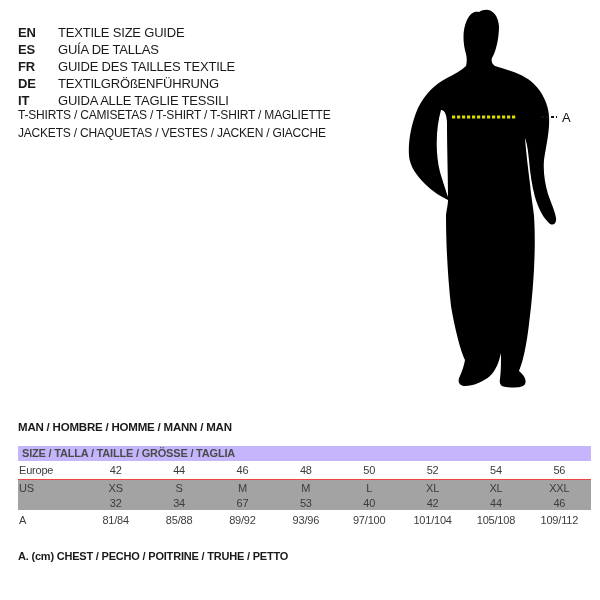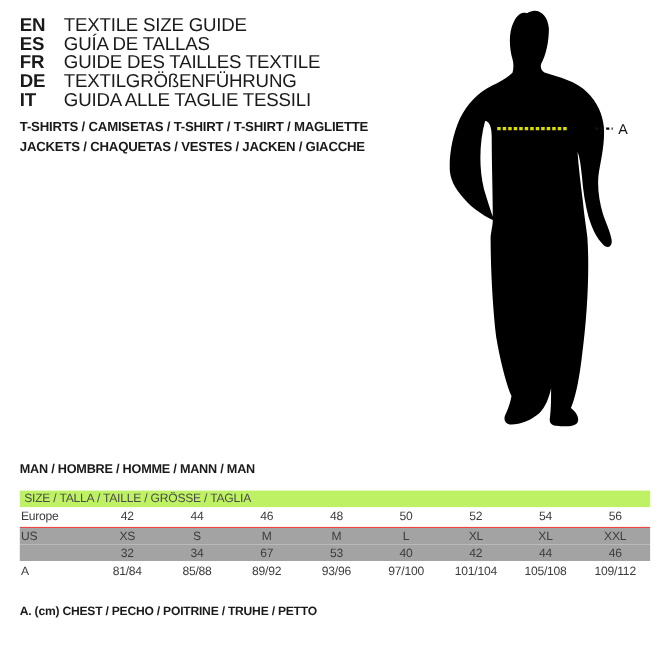--- a/index.html
+++ b/index.html
@@ -4,41 +4,41 @@
 <style>
   html,body{margin:0;padding:0;}
   body{
     width:600px;height:600px;position:relative;background:#ffffff;
     font-family:"Liberation Sans","DejaVu Sans",sans-serif;
     color:#1a1a1a;overflow:hidden;
   }
   .abs{position:absolute;}
 
   
-  .lang-list{left:18px;top:14px;font-size:17px;letter-spacing:-0.2px;}
+  .lang-list{left:18px;top:24px;font-size:13px;letter-spacing:-0.2px;}
   .lang-row{display:flex;height:17px;line-height:17px;}
   .lang-code{width:40px;font-weight:700;}
   .lang-label{white-space:nowrap;}
 
   
-  .categories{left:18px;top:106px;font-size:12px;font-weight:700;letter-spacing:-0.2px;}
+  .categories{left:18px;top:106px;font-size:12px;font-weight:400;letter-spacing:-0.2px;}
   .cat-row{height:18px;line-height:18px;white-space:nowrap;}
 
   
   .figure-box{left:395px;top:0;}
   .marker-a{font-size:13px;font-weight:400;fill:#111;}
 
   
   .section-title{left:18px;top:421px;font-size:11.5px;font-weight:700;letter-spacing:-0.2px;}
 
   
   .size-table{left:18px;top:446px;width:573px;font-size:11px;letter-spacing:-0.2px;}
   .tbl-header{
-    height:15px;line-height:15px;background:#bef264;color:#4b4b4b;
-    padding-left:4px;box-sizing:border-box;font-size:11px;
+    height:15px;line-height:15px;background:#c4b5fd;color:#4b4b4b;
+    padding-left:4px;box-sizing:border-box;font-size:11px;font-weight:bold;
   }
   .tbl-row{display:flex;align-items:center;}
   .tbl-row .rlabel{width:66px;padding-left:1px;box-sizing:border-box;color:#3c3c3c;}
   .tbl-row .cell{flex:1;text-align:center;color:#3c3c3c;}
   .row-europe{height:19px;border-bottom:1px solid #ef4444;box-sizing:border-box;}
   .row-band{height:15px;background:#a3a3a3;}
   .row-a{height:19px;}
 
   
   .footnote{left:18px;top:550px;font-size:11px;font-weight:700;letter-spacing:-0.2px;}

